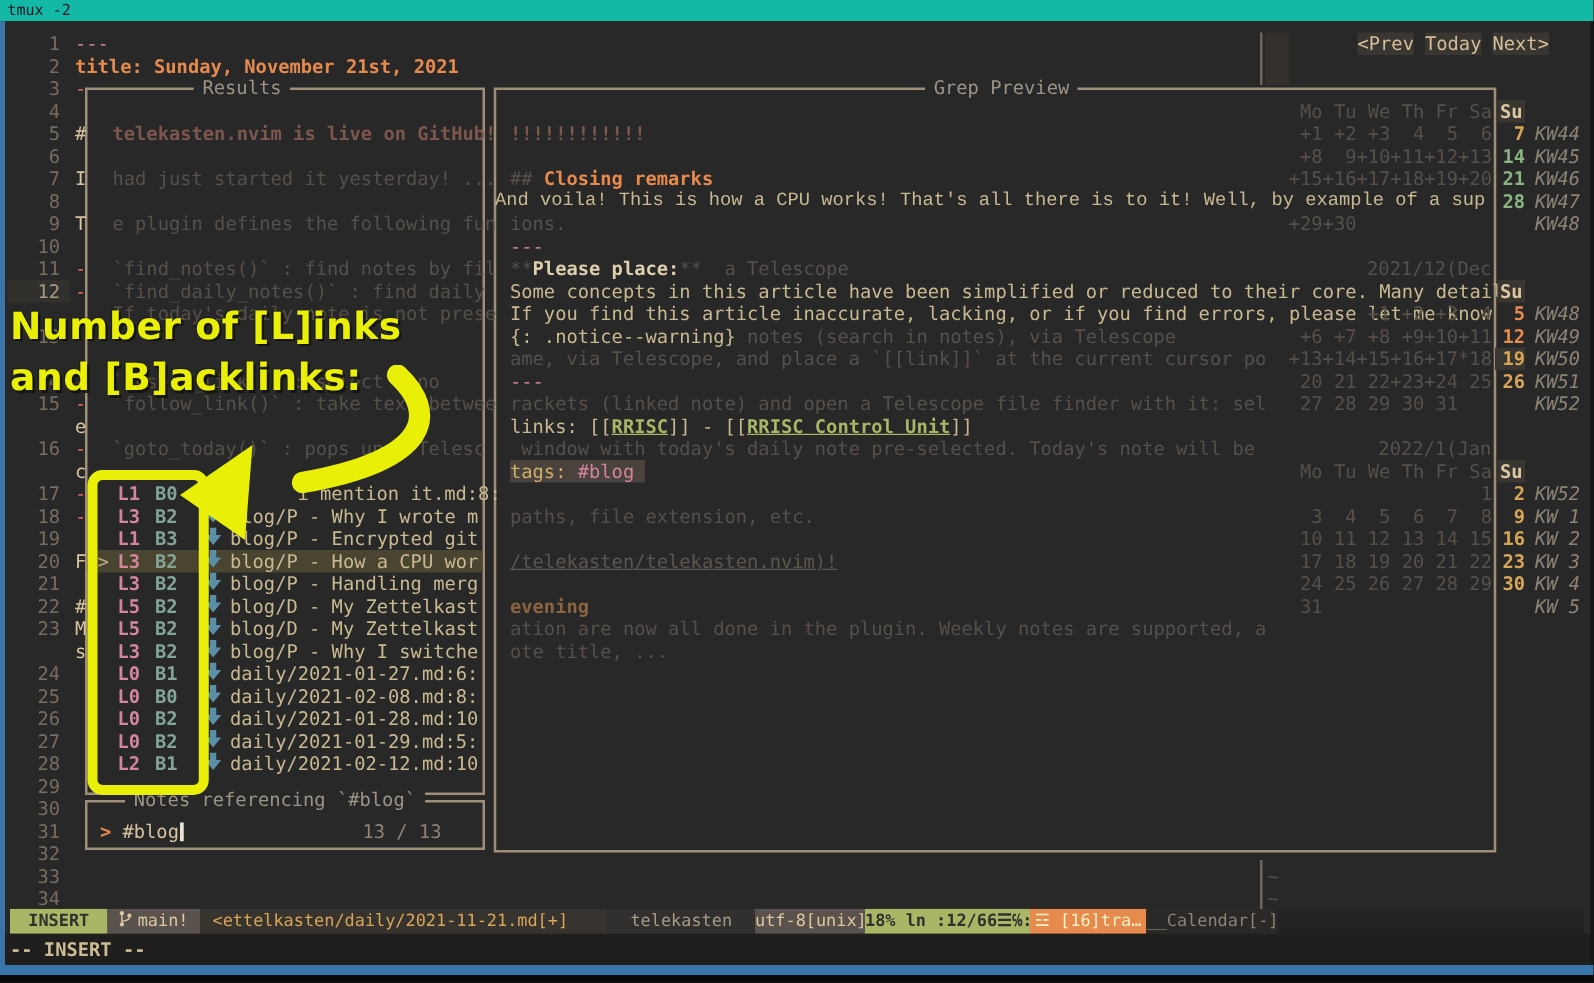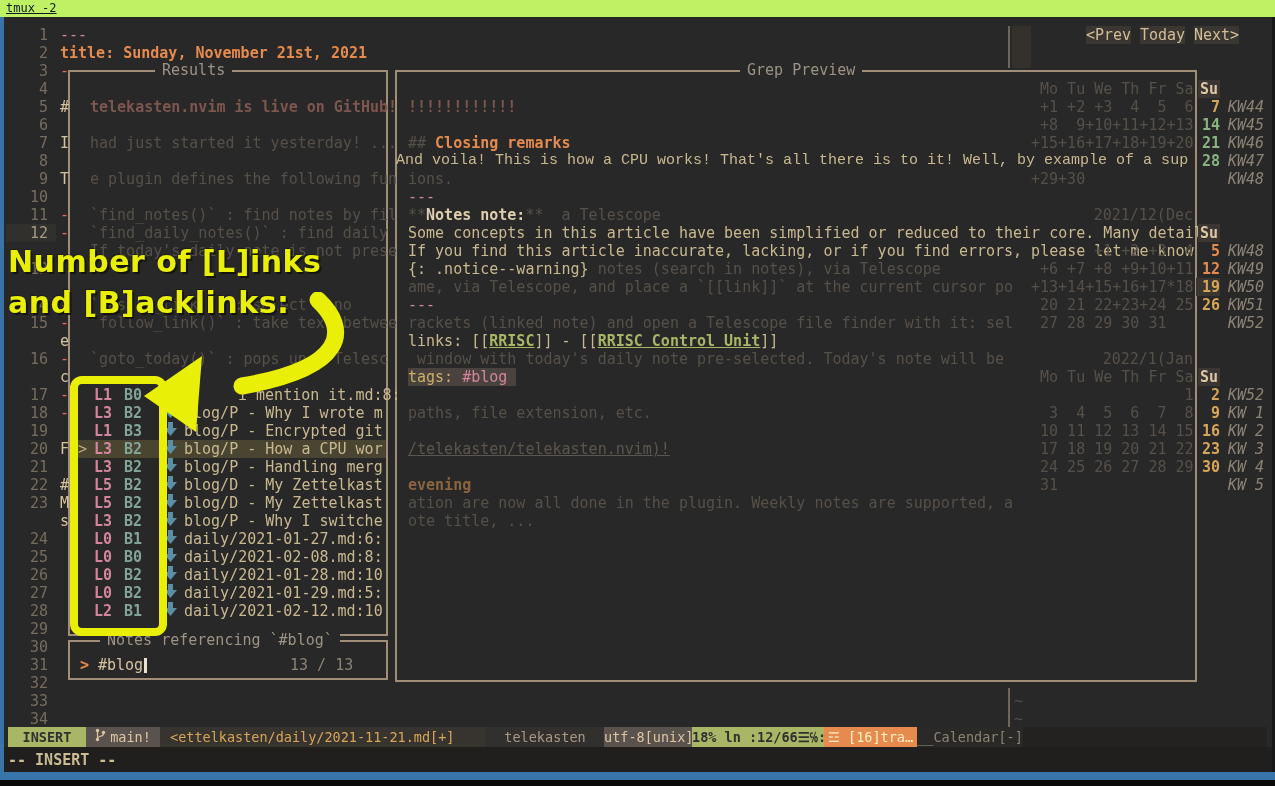--- a/index.html
+++ b/index.html
@@ -28,22 +28,22 @@
   .suhl{background:#3a3632;}
   .selrow{background:#4a4530;height:18px;}
   .caret{color:#b8a97f;}
   .tagline{background:#49423d;padding-right:9px;}
   .tag-key{color:#cfae67;}
   .tag-val{color:#d3869b;}
   .wtitle{position:absolute;font:15px/18px "DejaVu Sans Mono",monospace;color:#9d9386;
           background:#282828;padding:0 7px;white-space:pre;}
   .winbox{position:absolute;border:2px solid #a08e78;box-sizing:border-box;}
   .rect{position:absolute;}
-  #titlebar{position:absolute;left:0;top:0;width:1275px;height:17px;background:#bef264;
-            color:#0c1822;font:12px/17px "DejaVu Sans Mono",monospace;padding-left:6px;box-sizing:border-box;text-decoration:underline;}
+  #titlebar{position:absolute;left:0;top:0;width:1275px;height:17px;background:#14b8a6;
+            color:#0c1822;font:12px/17px "DejaVu Sans Mono",monospace;padding-left:6px;box-sizing:border-box;}
   .navbtn{position:absolute;top:26px;height:18px;background:#3a3632;color:#d4be98;
           font:15px/18px "DejaVu Sans Mono",monospace;white-space:pre;}
   #statusbar{position:absolute;left:8px;top:727px;width:1259px;height:20px;display:flex;
              font:13.5px/20px "DejaVu Sans Mono",monospace;white-space:pre;overflow:hidden;}
   .seg{height:20px;text-align:center;overflow:hidden;flex:none;}
   .seg-mode{width:78px;background:#a9b665;color:#32302f;font-weight:bold;}
   .seg-branch{width:74px;background:#5a524c;color:#ddc7a1;display:flex;align-items:center;justify-content:center;gap:4px;}
   .seg-file{width:326px;background:#37332f;color:#d8a657;text-align:left;padding-left:10px;box-sizing:border-box;}
   .seg-mid{width:118px;background:#32302f;color:#a89984;}
   .seg-enc{width:88px;background:#5a524c;color:#ddc7a1;}
@@ -268,21 +268,21 @@
     <div class="mono blue b" style="left: 124px; top: 602px;">B1</div>
     <div class="mono icon" style="left: 164px; top: 602px;"><svg width="13" height="15" viewBox="0 0 13 15">
         <path d="M4 0h5v6h4l-6.5 8L0 6h4z" fill="#5b8fa8"></path>
       </svg></div>
     <div class="mono " style="left: 184px; top: 602px;">daily/2021-02-12.md:10</div>
     <div class="mono dim-red" style="left: 408px; top: 98px;">!!!!!!!!!!!!</div>
     <div class="mono " style="left: 408px; top: 134px;"><span class="dim">## </span><span class="orange-b">Closing remarks</span></div>
     <div class="mono " style="left: 396px; top: 152px; font-family: Liberation Mono, monospace;">And voila! This is how a CPU works! That's all there is to it! Well, by example of a sup</div>
     <div class="mono dim" style="left: 408px; top: 170px;">ions.</div>
     <div class="mono pink" style="left: 408px; top: 188px;">---</div>
-    <div class="mono " style="left: 408px; top: 206px;"><span class="dim">**</span><span class="cream-b">Notes note:</span><span class="dim">**</span><span class="dim">  a Telescope</span></div>
+    <div class="mono " style="left: 408px; top: 206px;"><span class="dim">**</span><span class="cream-b">Please place:</span><span class="dim">**</span><span class="dim">  a Telescope</span></div>
     <div class="mono " style="left: 408px; top: 224px;">Some concepts in this article have been simplified or reduced to their core. Many detail</div>
     <div class="mono " style="left: 408px; top: 242px;">If you find this article inaccurate, lacking, or if you find errors, please let me know</div>
     <div class="mono " style="left: 408px; top: 260px;"><span class="">{: .notice--warning}</span><span class="dim"> notes (search in notes), via Telescope</span></div>
     <div class="mono dim" style="left: 408px; top: 278px;">ame, via Telescope, and place a `[[link]]` at the current cursor po</div>
     <div class="mono pink" style="left: 408px; top: 296px;">---</div>
     <div class="mono dim" style="left: 408px; top: 314px;">rackets (linked note) and open a Telescope file finder with it: sel</div>
     <div class="mono " style="left: 408px; top: 332px;"><span class="">links: [[</span><span class="green-b">RRISC</span><span class="">]] - [[</span><span class="green-b">RRISC Control Unit</span><span class="">]]</span></div>
     <div class="mono dim" style="left: 408px; top: 350px;"> window with today's daily note pre-selected. Today's note will be</div>
     <div class="mono  tagline" style="left: 408px; top: 368px;"><span class="tag-key">tags: </span><span class="tag-val">#blog</span></div>
     <div class="mono dim" style="left: 408px; top: 404px;">paths, file extension, etc.</div>

